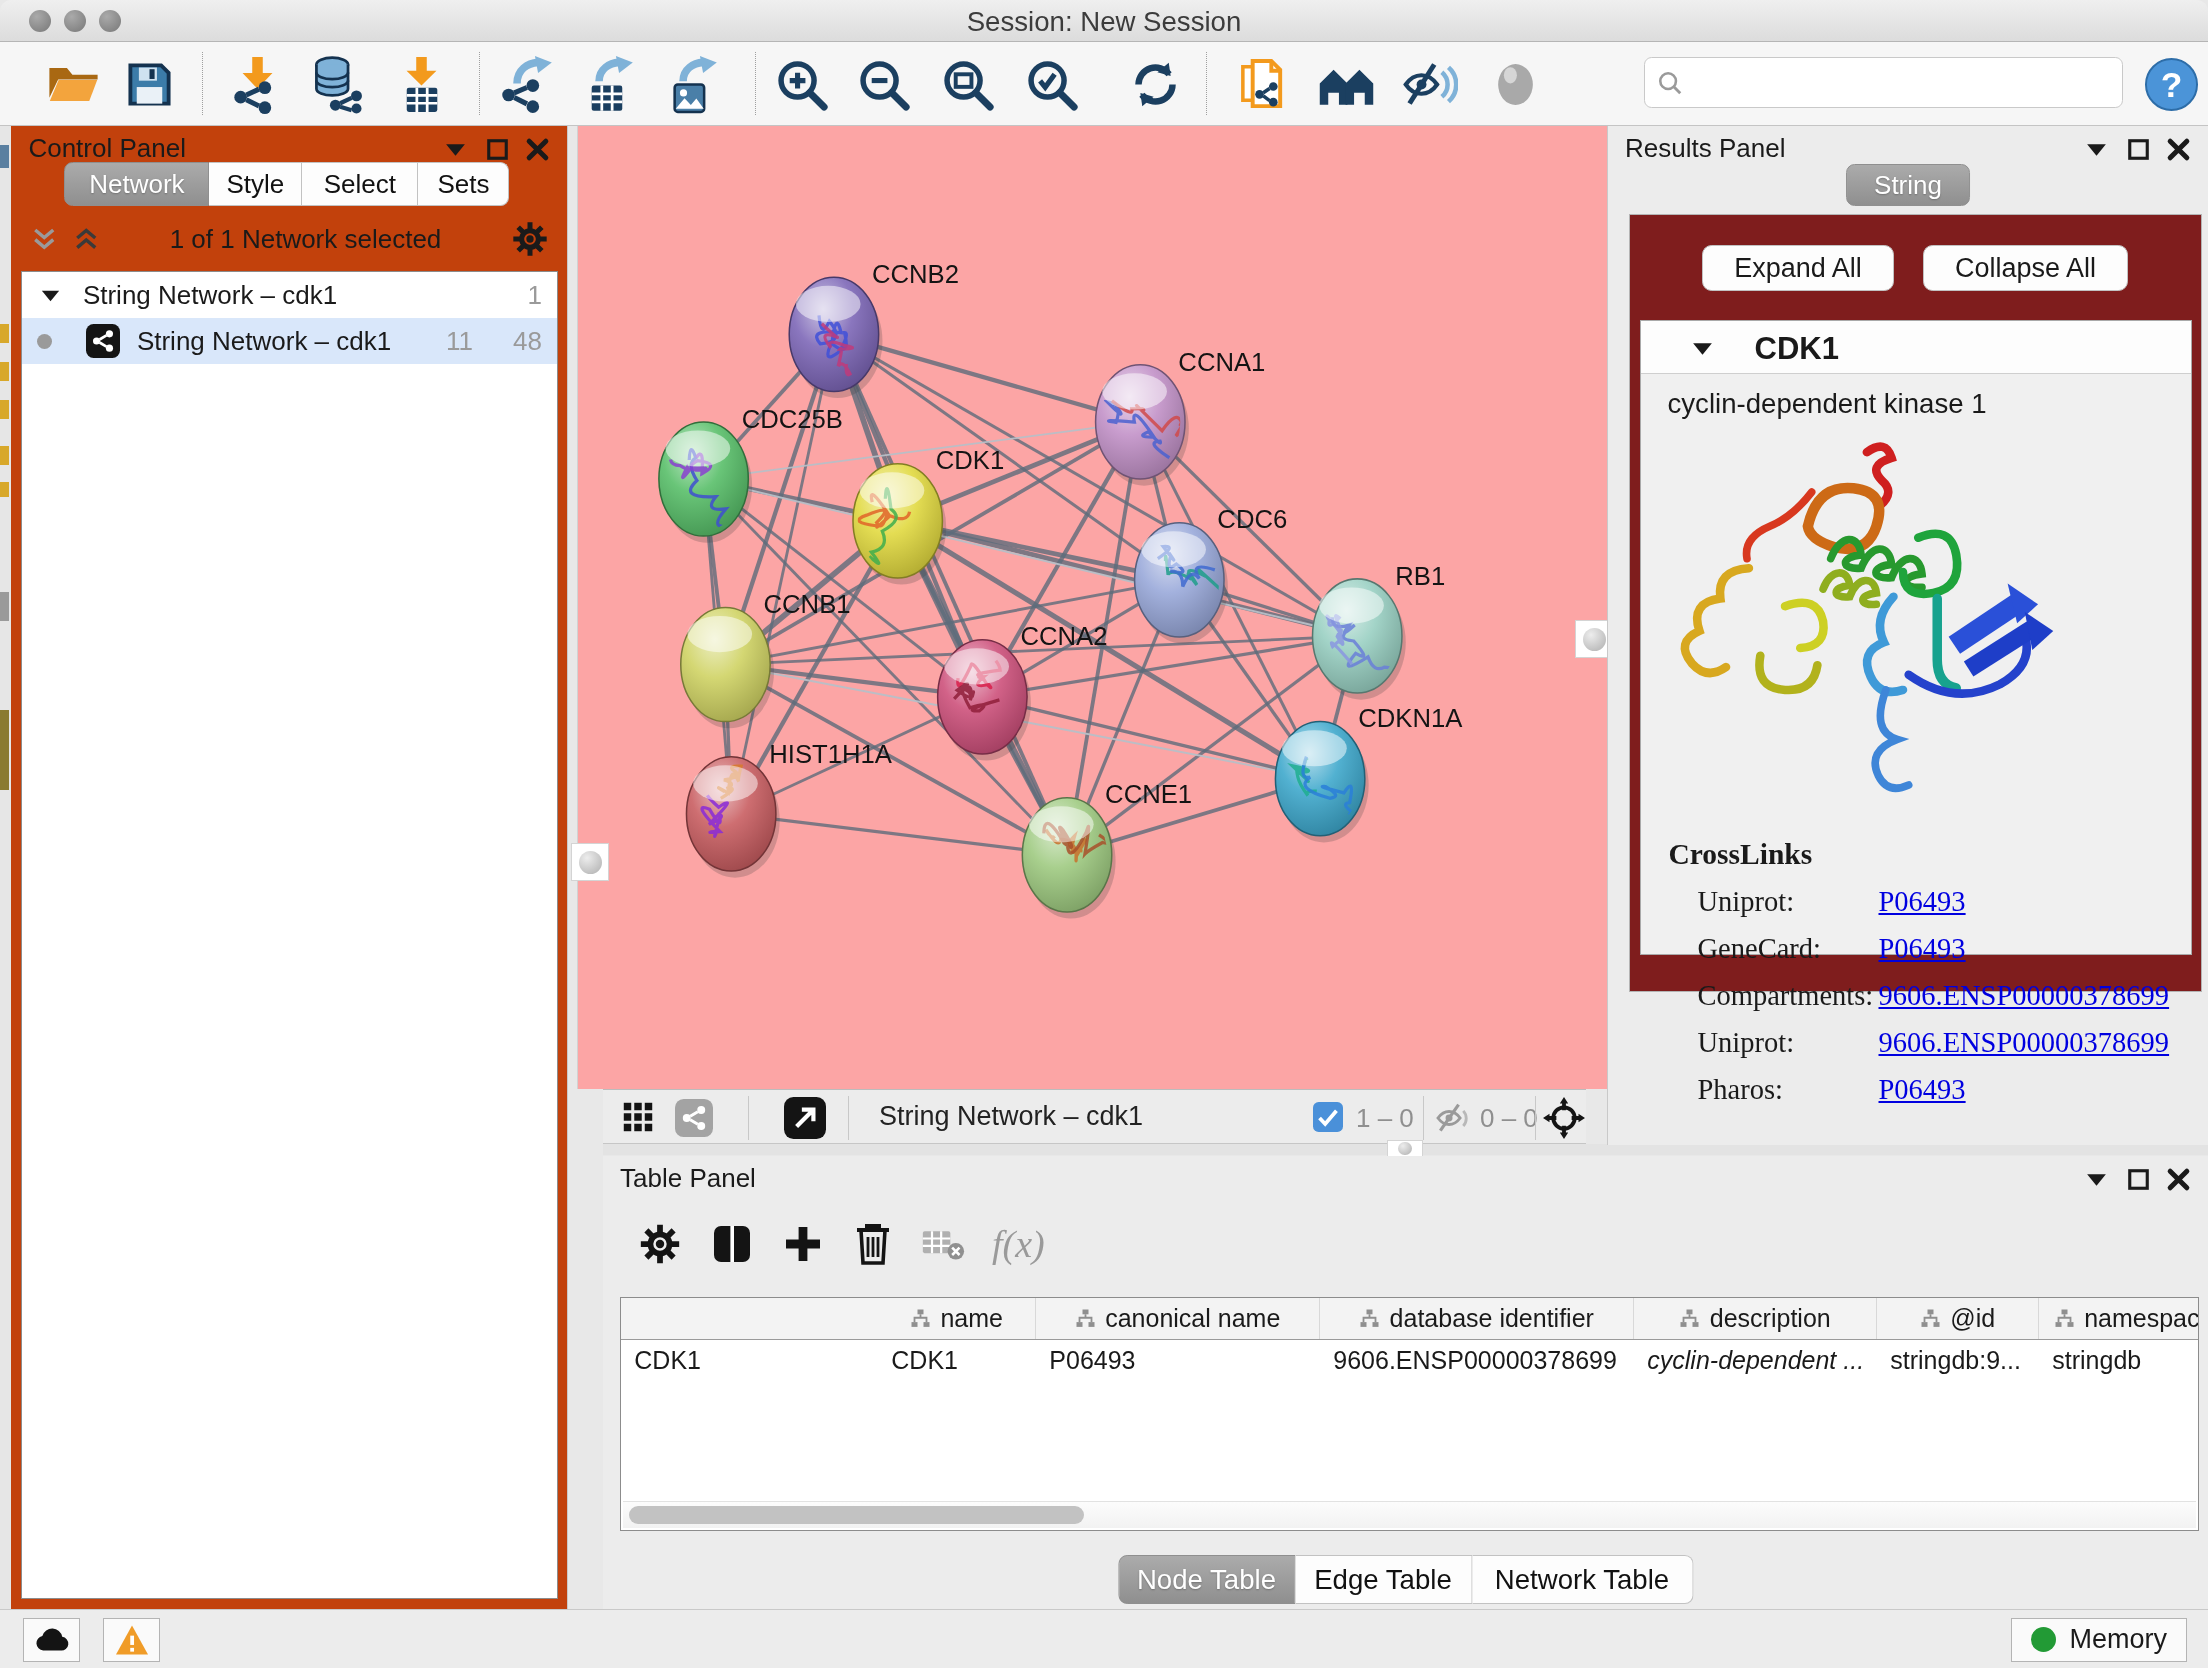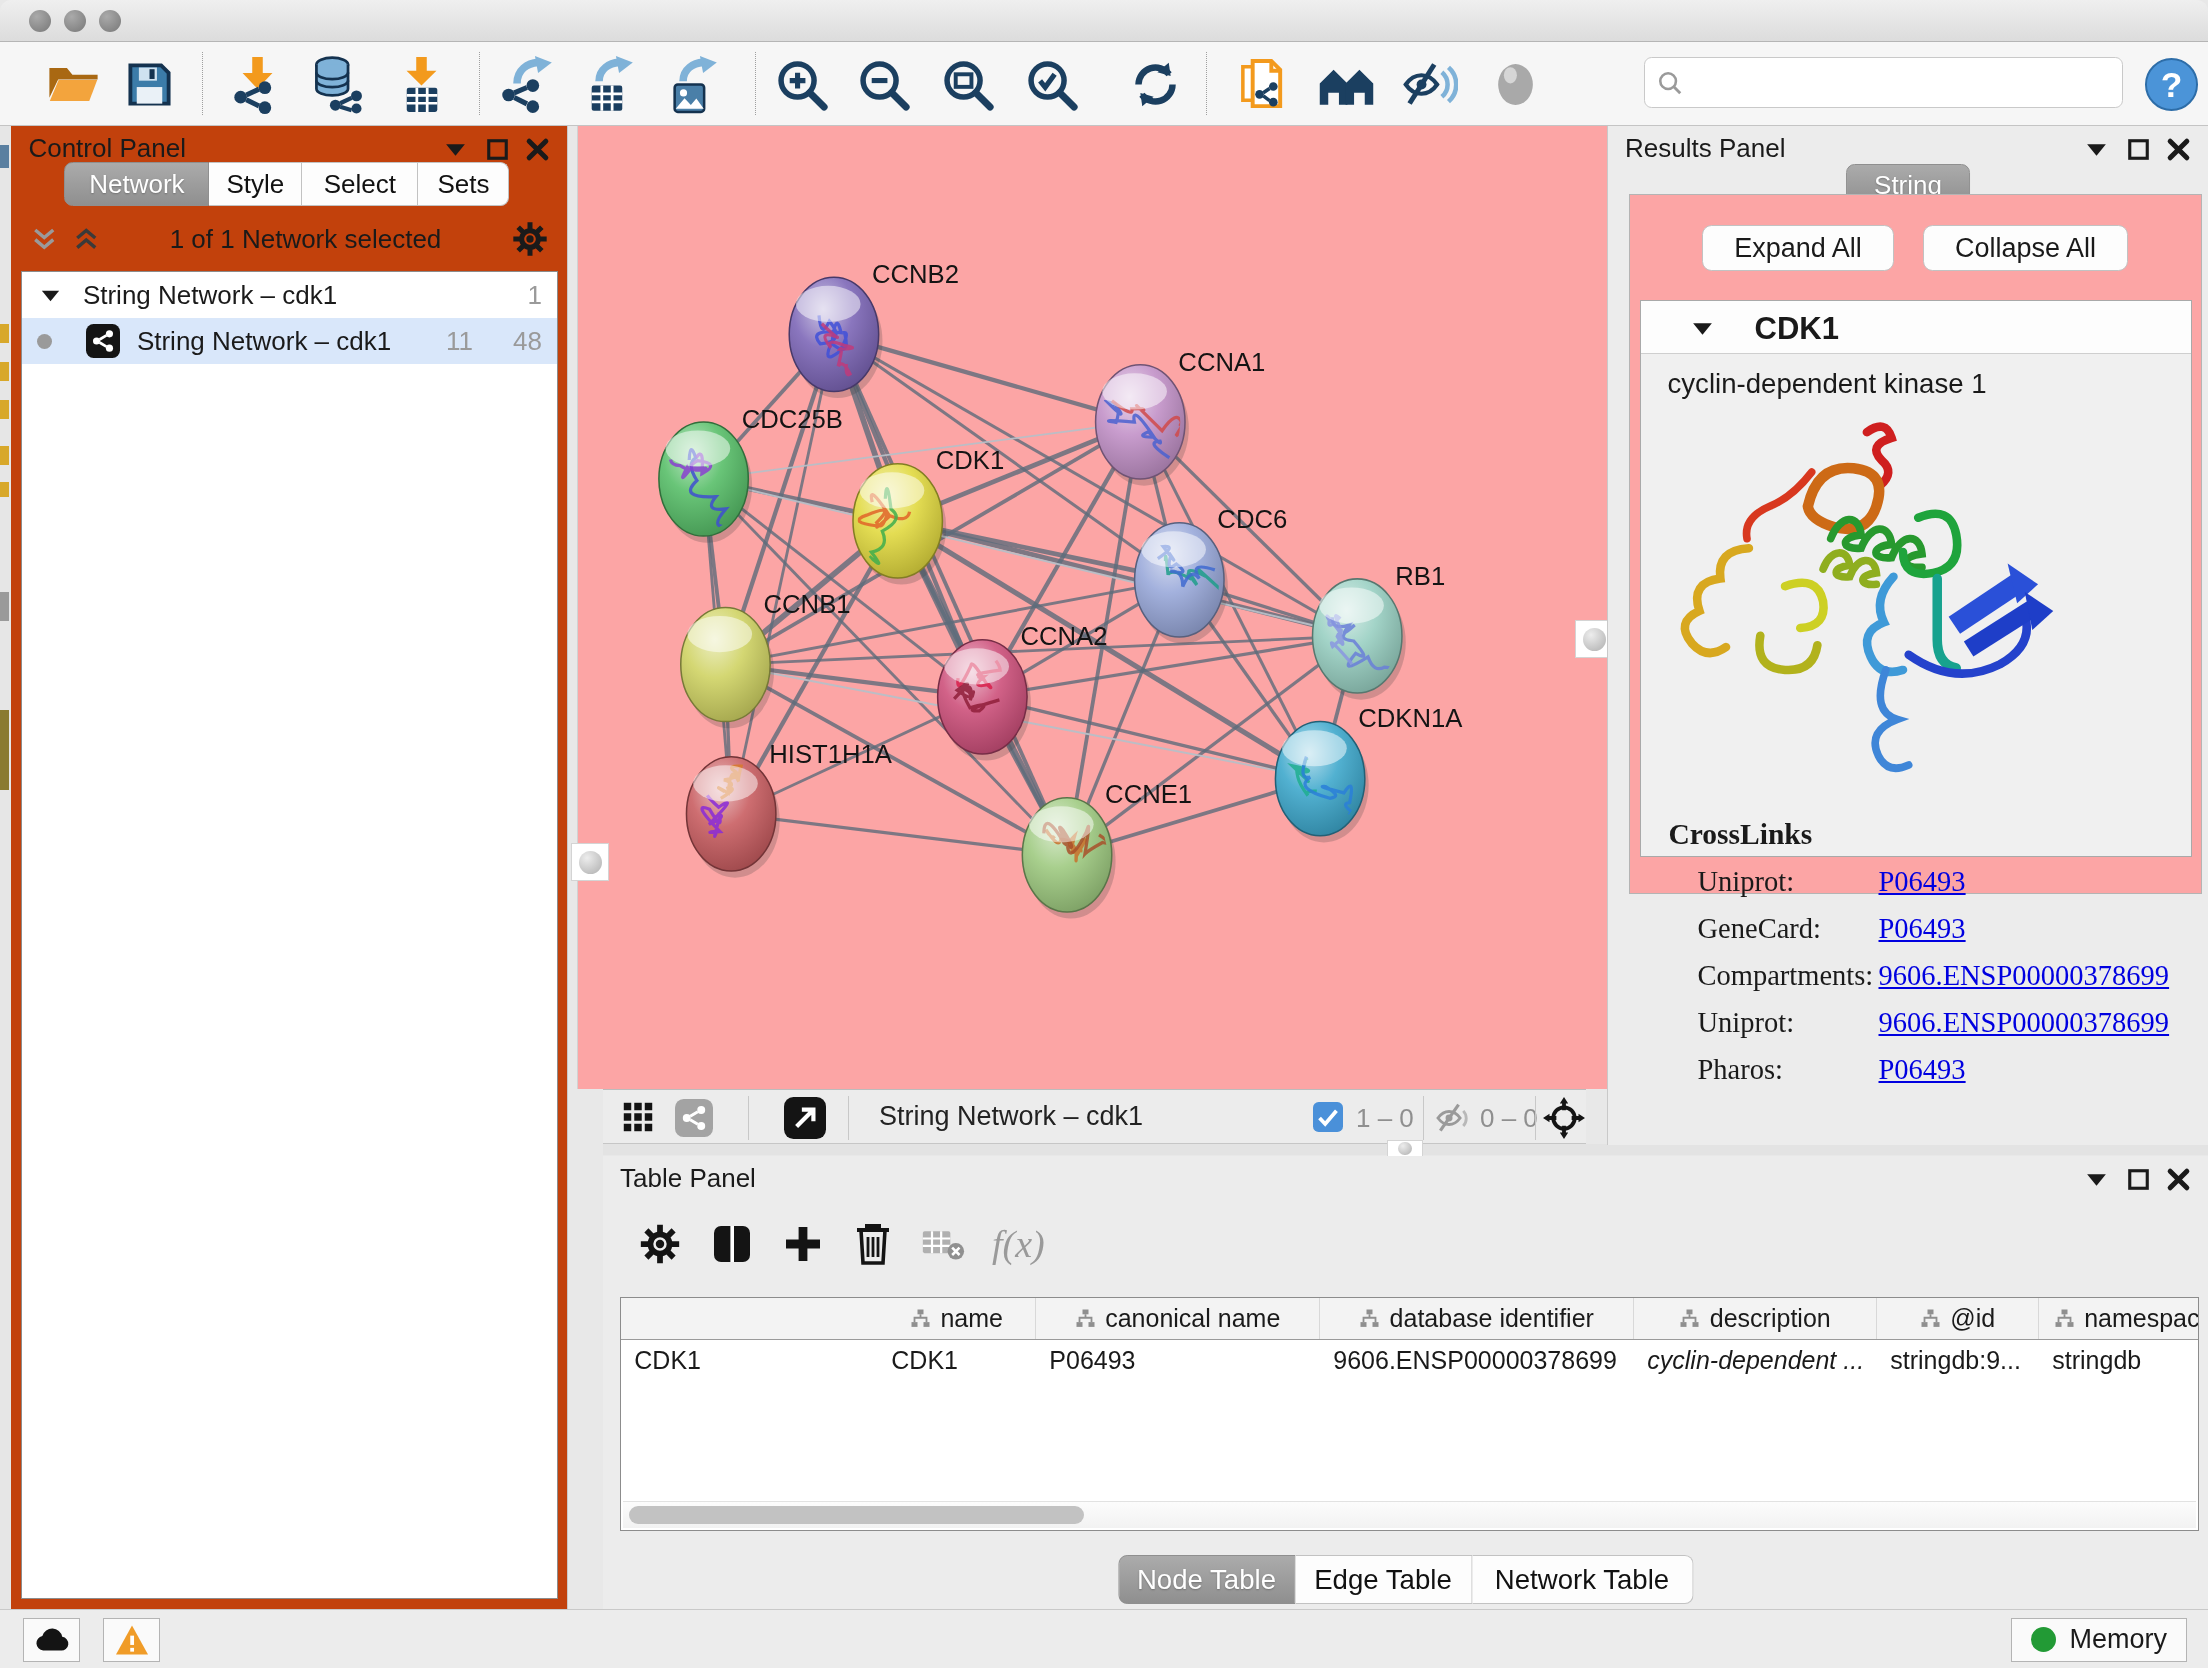--- a/index.html
+++ b/index.html
@@ -37,21 +37,21 @@
   #network-area{position:absolute;left:577px;top:126px;width:1184px;height:963px;background:#fca5a5;border-left:1.9px solid #d2d2d2;border-right:1.9px solid #d2d2d2}
   #net-bar{position:absolute;left:603px;top:1089px;width:983px;height:55px;background:#ececec;border-top:1.9px solid #bcbcbc;border-bottom:1.9px solid #c6c6c6}
   #net-bar .abs{position:absolute}
   .vline{position:absolute;top:5.7px;height:44px;width:0;border-left:1.9px solid #c8c8c8}
   #h-splitter{position:absolute;left:603px;top:1144px;width:1605px;height:11.4px;background:#e3e3e3}
   .handle{position:absolute;background:#fff;border:1px solid #d4d4d4;display:flex;align-items:center;justify-content:center}
   .handle i{display:block;width:23px;height:23px;border-radius:50%;background:radial-gradient(circle at 35% 30%,#ededed,#aeaeae)}
   
   #results-panel{position:absolute;left:1607px;top:126px;width:601px;height:1019px;background:#ececec;border-left:1.9px solid #c9c9c9}
   #rp-tab{position:absolute;left:50%;transform:translateX(-50%);top:38px;height:42px;padding:0 27px;display:flex;align-items:center;font-size:26px;color:#fff;background:linear-gradient(#ababab,#8f8f8f);border:1px solid #8f8f8f;border-radius:8.6px;text-shadow:0 1px 1.9px rgba(0,0,0,.25)}
-  #rp-outer{position:absolute;left:21px;top:68px;right:5.7px;height:700px;background:#fca5a5;border:1.9px solid #b4b4b4}
+  #rp-outer{position:absolute;left:21px;top:88px;right:5.7px;height:778px;background:#7f1d1d;border:1.9px solid #b4b4b4}
   .rp-btn{position:absolute;top:30px;height:46px;display:flex;align-items:center;justify-content:center;font-size:27px;background:#fdfdfd;border:1px solid #c2c2c2;border-radius:9.5px}
   #rp-inner{position:absolute;left:9.5px;top:105px;right:9.5px;bottom:36px;background:#f0f0f0;border:1.9px solid #a9a9a9}
   #cdk-row{position:absolute;left:0;right:0;top:0;height:53px;background:#fdfdfd;border-bottom:1.9px solid #cfcfcf}
   #gene-symbol{position:absolute;left:114px;top:9.5px;font-size:31px;font-weight:bold}
   #gene-desc{position:absolute;left:27px;top:67px;font-size:27.6px}
   #protein-wrap{position:absolute;left:28.5px;top:114px}
   #crosslinks{position:absolute;left:0;top:517px;right:0;font-family:"Liberation Serif","DejaVu Serif",serif}
   #cl-head{margin-left:28px;font-size:29.5px;font-weight:bold}
   .cl-row{display:flex;margin-top:15px;font-size:28.5px}
   .cl-label{margin-left:57px;width:181px;flex:none}
@@ -78,20 +78,21 @@
   #left-strip div{position:absolute;left:0;width:8.6px}
   #fx-label{font-family:"Liberation Serif","DejaVu Serif",serif;font-style:italic;color:#9a9a9a;font-size:38px}
 </style>
 </head>
 <body>
 
 <div id="titlebar">
   <span class="tl" style="left:28.5px"></span>
   <span class="tl" style="left:64px"></span>
   <span class="tl" style="left:99px"></span>
+  <div id="win-title">Session: New Session</div>
 </div>
 
 <div id="toolbar">
   <span class="tbtn" style="left:40px">
       <svg width="57" height="57" viewBox="0 0 26 26">
         <path d="M2 5.5h8l2.5 3H24v2.2H6L2 19z" fill="#a96812"></path>
         <path d="M2.2 20.5L6.2 11h17.6l-3.6 9.5z" fill="#f3a43d"></path>
       </svg>
     </span>
   <span class="tbtn" style="left:116px">

